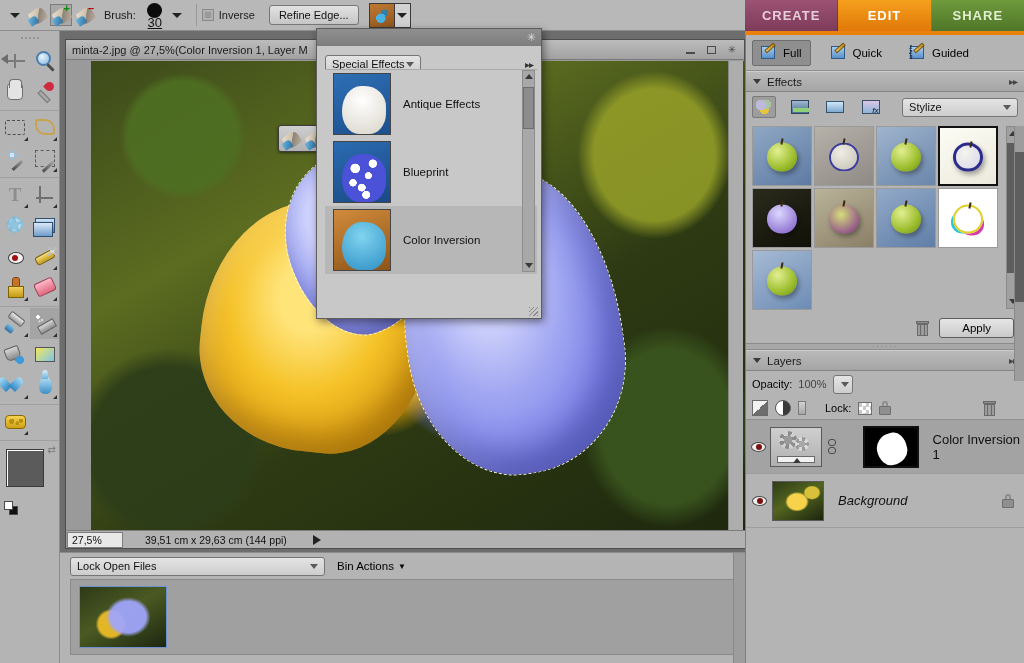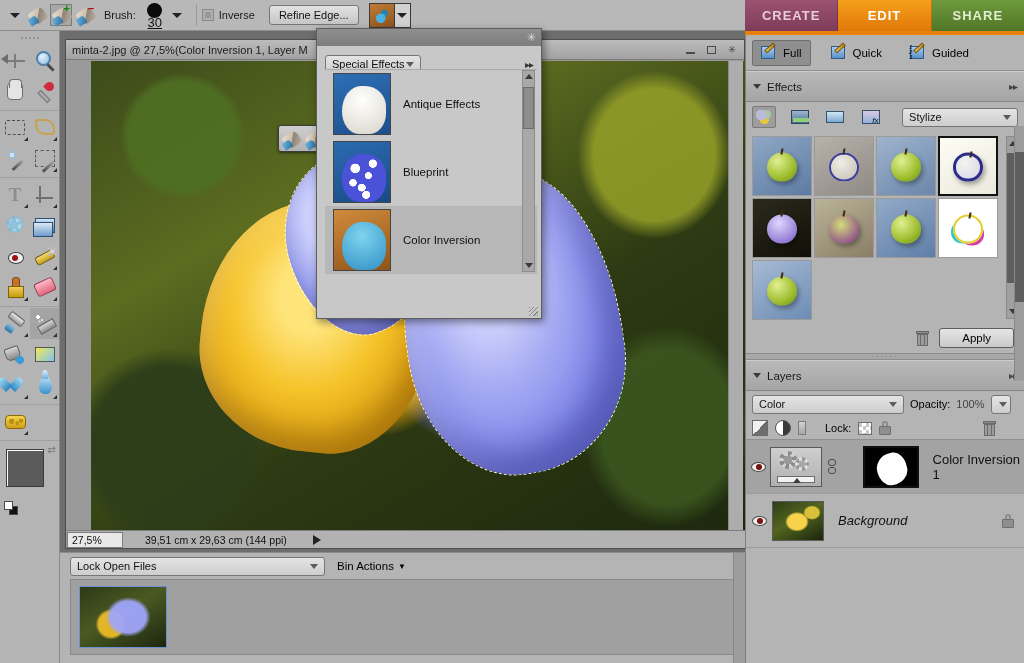--- a/index.html
+++ b/index.html
@@ -86,21 +86,21 @@
     padding:0 6px; border-bottom:1px solid #8f8f8f;
   }
   .em-btn{ display:flex;align-items:center;gap:5px;padding:4px 8px;border-radius:2px;cursor:pointer;font-size:11.5px;}
   .em-btn.active{ background:#8f8f8f; border:1px solid #6e6e6e; }
   .em-ico{ width:17px;height:16px; position:relative; display:inline-block;}
   .em-ico .sq{ position:absolute;left:0;top:1px;width:14px;height:13px;background:linear-gradient(#a9ccf0,#5b90c9);border:1px solid #2e5a88;}
   .em-ico .pencil{ position:absolute;left:3px;top:1px;width:12px;height:4px;background:linear-gradient(90deg,#f0c040,#c98a10);transform:rotate(-42deg);border:1px solid #7a5606;}
   .em-ico .numbers{ position:absolute;left:-1px;top:0px;font-size:6px;line-height:5px;color:#123;font-weight:bold;}
 
   .panel-header{
-    height:31px; background:linear-gradient(#b9b9b9,#a5a5a5);
+    height:21px; background:linear-gradient(#b9b9b9,#a5a5a5);
     border-top:1px solid #cdcdcd; border-bottom:1px solid #858585;
     display:flex; align-items:center; padding:0 7px; font-size:11.5px; color:#1a1a1a;
   }
   .tri-dn{ width:0;height:0;border-left:4.5px solid transparent;border-right:4.5px solid transparent;border-top:5px solid #3a3a3a;margin-right:6px;}
   .hdr-more{ margin-left:auto; color:#444; font-size:10px; letter-spacing:-1px;}
 
   #effects-toolrow{
     height:30px; background:#b4b4b4; display:flex; align-items:center; padding:0 6px; gap:12px;
   }
   .cat-ico{ width:24px;height:22px;border-radius:2px; position:relative; cursor:pointer;}
@@ -753,24 +753,20 @@
 
   <div id="panel-grip">······</div>
 
   <div class="panel-header">
     <span class="tri-dn"></span>
     <span>Layers</span>
     <span class="hdr-more">▸▸</span>
   </div>
 
   <div id="layers-toolrow">
-    <div class="dd" style="width:152px;">
-      <span>Color</span>
-      <span class="arw"></span>
-    </div>
     <span>Opacity:</span>
     <span style="color:#444;">100%</span>
     <div class="dd" style="width:20px;padding:0 3px;">
       <span class="arw"></span>
     </div>
   </div>
 
   <div id="layers-lockrow">
     <span class="li blend"></span>
     <span class="li adj"></span>

